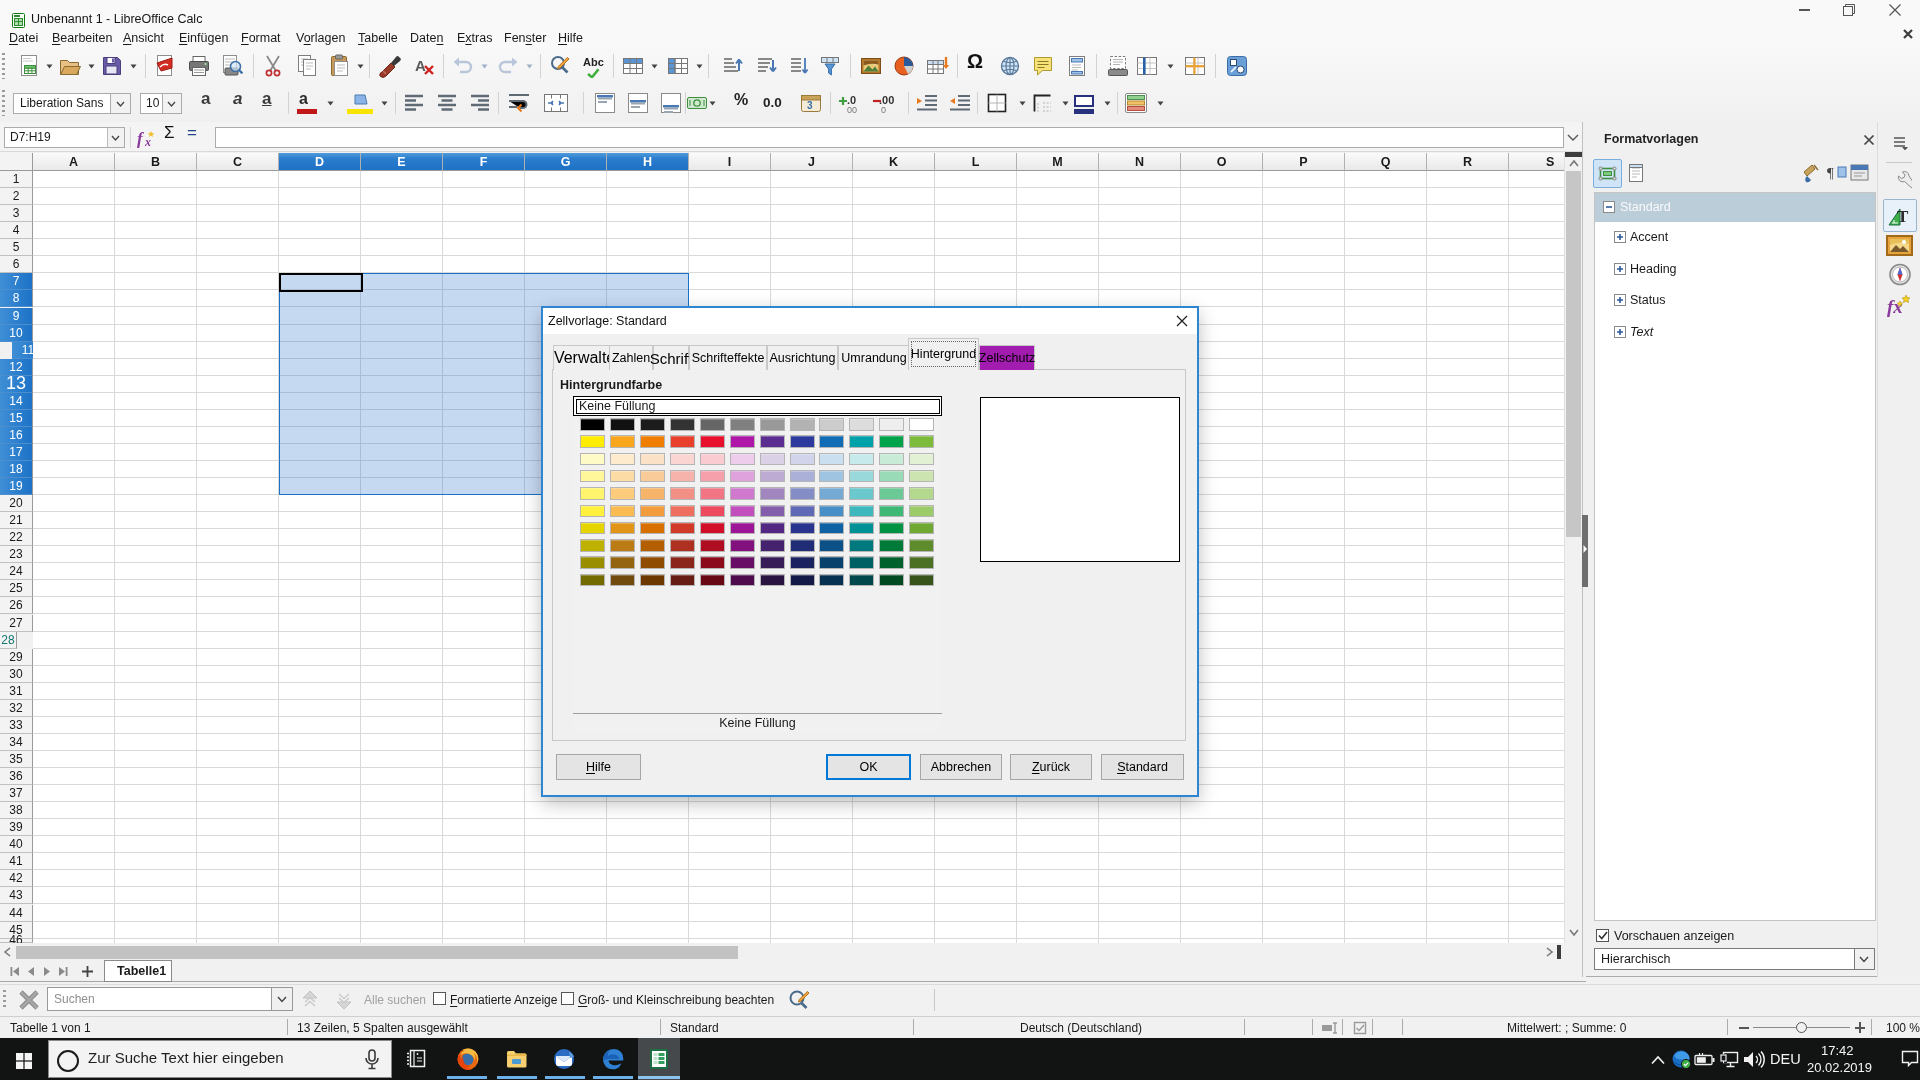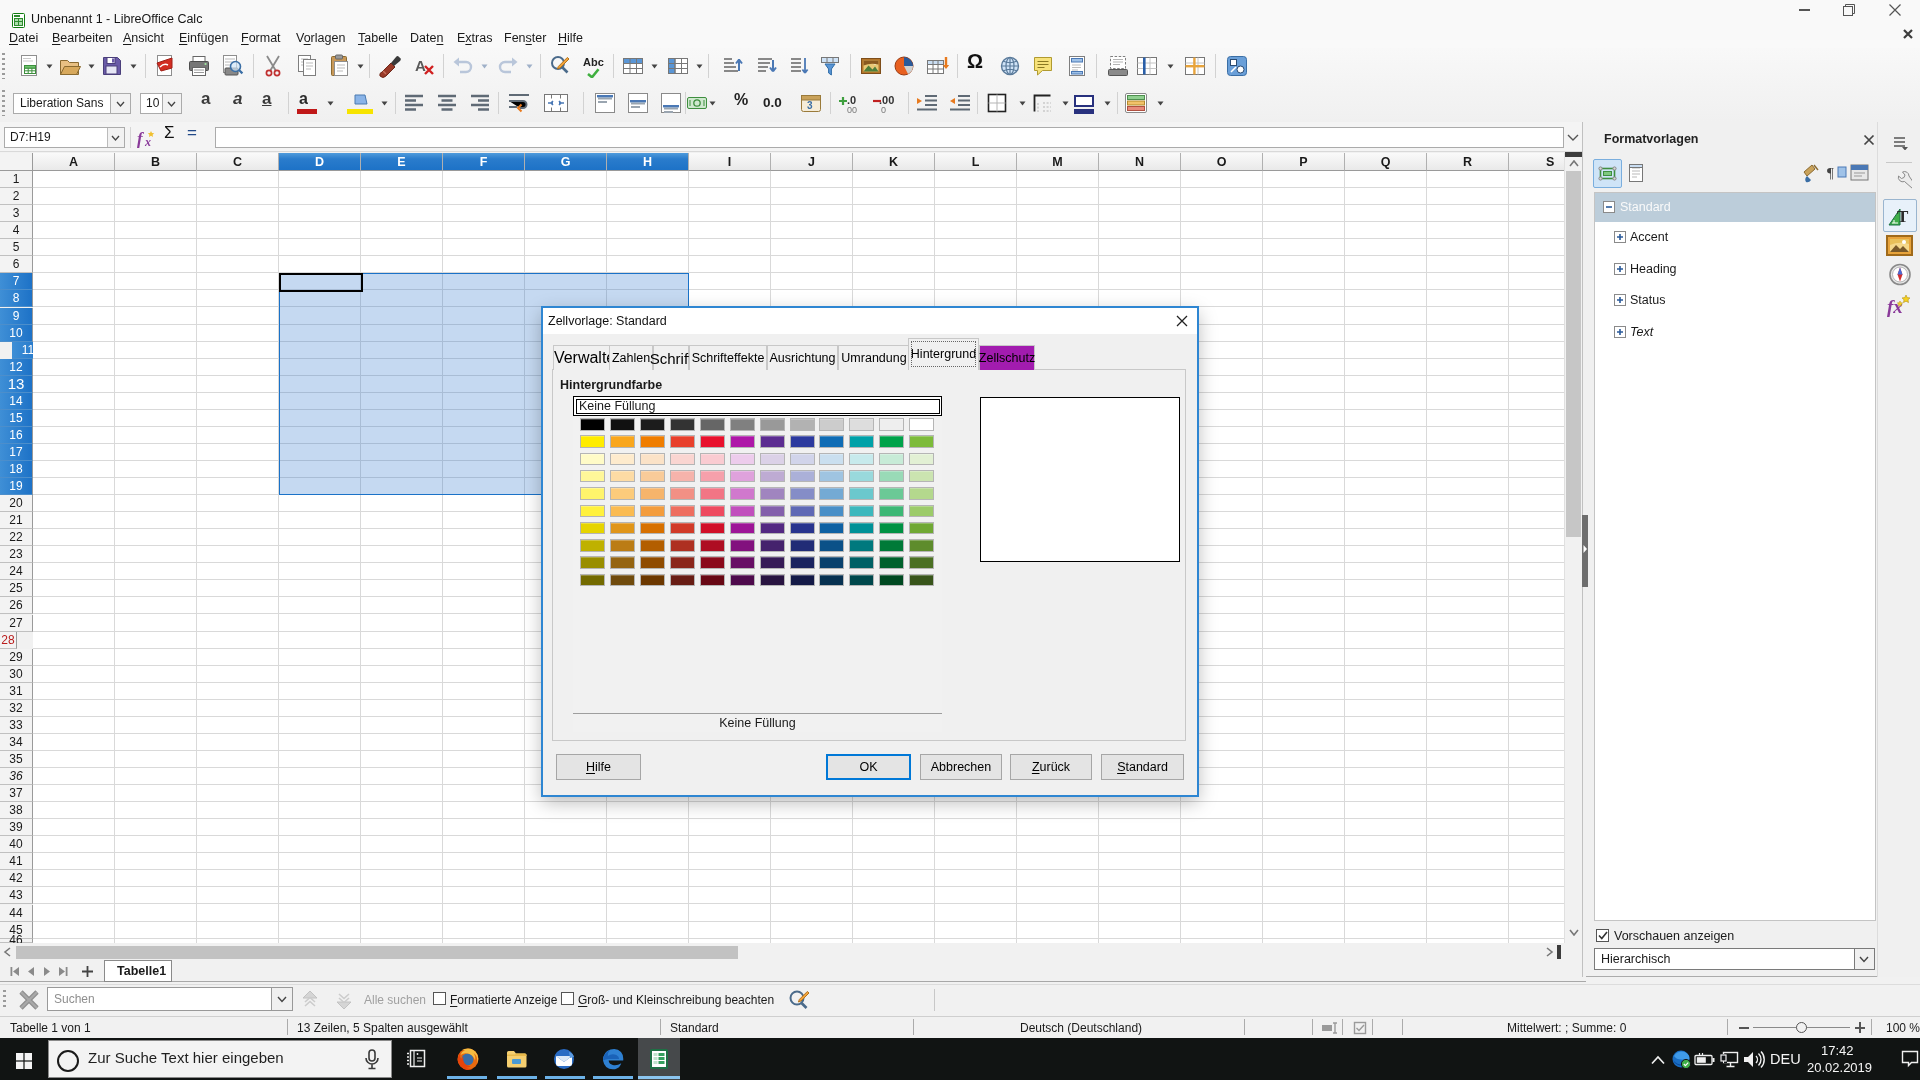--- a/index.html
+++ b/index.html
@@ -421,44 +421,44 @@
 <div class="a " style="left:0px;top:205.1px;width:33px;height:17.1px;background:#f3f3f3;color:#1a1a1a;border-right:1px solid #9a9a9a;border-bottom:1px solid #c0c0c0;font-size:12px;display:flex;align-items:center;justify-content:center;">3</div>
 <div class="a " style="left:0px;top:222.2px;width:33px;height:17.1px;background:#f3f3f3;color:#1a1a1a;border-right:1px solid #9a9a9a;border-bottom:1px solid #c0c0c0;font-size:12px;display:flex;align-items:center;justify-content:center;">4</div>
 <div class="a " style="left:0px;top:239.2px;width:33px;height:17.1px;background:#f3f3f3;color:#1a1a1a;border-right:1px solid #9a9a9a;border-bottom:1px solid #c0c0c0;font-size:12px;display:flex;align-items:center;justify-content:center;">5</div>
 <div class="a " style="left:0px;top:256.3px;width:33px;height:17.1px;background:#f3f3f3;color:#1a1a1a;border-right:1px solid #9a9a9a;border-bottom:1px solid #c0c0c0;font-size:12px;display:flex;align-items:center;justify-content:center;">6</div>
 <div class="a " style="left:0px;top:273.3px;width:33px;height:17.1px;background:linear-gradient(90deg,#3f8fd6,#1d72c7);color:#fff;border-bottom:1px solid #4c8ecb !important;border-right:1px solid #9a9a9a;border-bottom:1px solid #c0c0c0;font-size:12px;display:flex;align-items:center;justify-content:center;">7</div>
 <div class="a " style="left:0px;top:290.4px;width:33px;height:17.1px;background:linear-gradient(90deg,#3f8fd6,#1d72c7);color:#fff;border-bottom:1px solid #4c8ecb !important;border-right:1px solid #9a9a9a;border-bottom:1px solid #c0c0c0;font-size:12px;display:flex;align-items:center;justify-content:center;">8</div>
 <div class="a " style="left:0px;top:307.5px;width:33px;height:17.1px;background:linear-gradient(90deg,#3f8fd6,#1d72c7);color:#fff;border-bottom:1px solid #4c8ecb !important;border-right:1px solid #9a9a9a;border-bottom:1px solid #c0c0c0;font-size:12px;display:flex;align-items:center;justify-content:center;">9</div>
 <div class="a " style="left:0px;top:324.5px;width:33px;height:17.1px;background:linear-gradient(90deg,#3f8fd6,#1d72c7);color:#fff;border-bottom:1px solid #4c8ecb !important;border-right:1px solid #9a9a9a;border-bottom:1px solid #c0c0c0;font-size:12px;display:flex;align-items:center;justify-content:center;">10</div>
 <div class="a " style="left:12px;top:341.6px;width:33px;height:17.1px;background:linear-gradient(90deg,#3f8fd6,#1d72c7);color:#fff;border-bottom:1px solid #4c8ecb !important;border-right:1px solid #9a9a9a;border-bottom:1px solid #c0c0c0;font-size:12px;display:flex;align-items:center;justify-content:center;">11</div>
 <div class="a " style="left:0px;top:358.6px;width:33px;height:17.1px;background:linear-gradient(90deg,#3f8fd6,#1d72c7);color:#fff;border-bottom:1px solid #4c8ecb !important;border-right:1px solid #9a9a9a;border-bottom:1px solid #c0c0c0;font-size:12px;display:flex;align-items:center;justify-content:center;">12</div>
-<div class="a " style="left:0px;top:375.7px;width:33px;height:17.1px;background:linear-gradient(90deg,#3f8fd6,#1d72c7);color:#fff;border-bottom:1px solid #4c8ecb !important;border-right:1px solid #9a9a9a;border-bottom:1px solid #c0c0c0;font-size:15px;display:flex;align-items:center;justify-content:center;">13</div>
+<div class="a " style="left:0px;top:375.7px;width:33px;height:17.1px;background:linear-gradient(90deg,#3f8fd6,#1d72c7);color:#fff;border-bottom:1px solid #4c8ecb !important;border-right:1px solid #9a9a9a;border-bottom:1px solid #c0c0c0;font-size:18px;display:flex;align-items:center;justify-content:center;">13</div>
 <div class="a " style="left:0px;top:392.7px;width:33px;height:17.1px;background:linear-gradient(90deg,#3f8fd6,#1d72c7);color:#fff;border-bottom:1px solid #4c8ecb !important;border-right:1px solid #9a9a9a;border-bottom:1px solid #c0c0c0;font-size:12px;display:flex;align-items:center;justify-content:center;">14</div>
 <div class="a " style="left:0px;top:409.8px;width:33px;height:17.1px;background:linear-gradient(90deg,#3f8fd6,#1d72c7);color:#fff;border-bottom:1px solid #4c8ecb !important;border-right:1px solid #9a9a9a;border-bottom:1px solid #c0c0c0;font-size:12px;display:flex;align-items:center;justify-content:center;">15</div>
 <div class="a " style="left:0px;top:426.9px;width:33px;height:17.1px;background:linear-gradient(90deg,#3f8fd6,#1d72c7);color:#fff;border-bottom:1px solid #4c8ecb !important;border-right:1px solid #9a9a9a;border-bottom:1px solid #c0c0c0;font-size:12px;display:flex;align-items:center;justify-content:center;">16</div>
 <div class="a " style="left:0px;top:443.9px;width:33px;height:17.1px;background:linear-gradient(90deg,#3f8fd6,#1d72c7);color:#fff;border-bottom:1px solid #4c8ecb !important;border-right:1px solid #9a9a9a;border-bottom:1px solid #c0c0c0;font-size:12px;display:flex;align-items:center;justify-content:center;">17</div>
 <div class="a " style="left:0px;top:461.0px;width:33px;height:17.1px;background:linear-gradient(90deg,#3f8fd6,#1d72c7);color:#fff;border-bottom:1px solid #4c8ecb !important;border-right:1px solid #9a9a9a;border-bottom:1px solid #c0c0c0;font-size:12px;display:flex;align-items:center;justify-content:center;">18</div>
 <div class="a " style="left:0px;top:478.0px;width:33px;height:17.1px;background:linear-gradient(90deg,#3f8fd6,#1d72c7);color:#fff;border-bottom:1px solid #4c8ecb !important;border-right:1px solid #9a9a9a;border-bottom:1px solid #c0c0c0;font-size:12px;display:flex;align-items:center;justify-content:center;">19</div>
 <div class="a " style="left:0px;top:495.1px;width:33px;height:17.1px;background:#f3f3f3;color:#1a1a1a;border-right:1px solid #9a9a9a;border-bottom:1px solid #c0c0c0;font-size:12px;display:flex;align-items:center;justify-content:center;">20</div>
 <div class="a " style="left:0px;top:512.1px;width:33px;height:17.1px;background:#f3f3f3;color:#1a1a1a;border-right:1px solid #9a9a9a;border-bottom:1px solid #c0c0c0;font-size:12px;display:flex;align-items:center;justify-content:center;">21</div>
 <div class="a " style="left:0px;top:529.2px;width:33px;height:17.1px;background:#f3f3f3;color:#1a1a1a;border-right:1px solid #9a9a9a;border-bottom:1px solid #c0c0c0;font-size:12px;display:flex;align-items:center;justify-content:center;">22</div>
 <div class="a " style="left:0px;top:546.3px;width:33px;height:17.1px;background:#f3f3f3;color:#1a1a1a;border-right:1px solid #9a9a9a;border-bottom:1px solid #c0c0c0;font-size:12px;display:flex;align-items:center;justify-content:center;">23</div>
 <div class="a " style="left:0px;top:563.3px;width:33px;height:17.1px;background:#f3f3f3;color:#1a1a1a;border-right:1px solid #9a9a9a;border-bottom:1px solid #c0c0c0;font-size:12px;display:flex;align-items:center;justify-content:center;">24</div>
 <div class="a " style="left:0px;top:580.4px;width:33px;height:17.1px;background:#f3f3f3;color:#1a1a1a;border-right:1px solid #9a9a9a;border-bottom:1px solid #c0c0c0;font-size:12px;display:flex;align-items:center;justify-content:center;">25</div>
 <div class="a " style="left:0px;top:597.4px;width:33px;height:17.1px;background:#f3f3f3;color:#1a1a1a;border-right:1px solid #9a9a9a;border-bottom:1px solid #c0c0c0;font-size:12px;display:flex;align-items:center;justify-content:center;">26</div>
 <div class="a " style="left:0px;top:614.5px;width:33px;height:17.1px;background:#f3f3f3;color:#1a1a1a;border-right:1px solid #9a9a9a;border-bottom:1px solid #c0c0c0;font-size:12px;display:flex;align-items:center;justify-content:center;">27</div>
-<div class="a " style="left:0px;top:631.5px;width:17px;height:17.1px;background:#f3f3f3;color:#b91c1c;border-right:1px solid #9a9a9a;border-bottom:1px solid #c0c0c0;font-size:12px;display:flex;align-items:center;justify-content:center;">28</div>
+<div class="a " style="left:0px;top:631.5px;width:17px;height:17.1px;background:#f3f3f3;color:#0f766e;border-right:1px solid #9a9a9a;border-bottom:1px solid #c0c0c0;font-size:12px;display:flex;align-items:center;justify-content:center;">28</div>
 <div class="a " style="left:0px;top:648.6px;width:33px;height:17.1px;background:#f3f3f3;color:#1a1a1a;border-right:1px solid #9a9a9a;border-bottom:1px solid #c0c0c0;font-size:12px;display:flex;align-items:center;justify-content:center;">29</div>
 <div class="a " style="left:0px;top:665.7px;width:33px;height:17.1px;background:#f3f3f3;color:#1a1a1a;border-right:1px solid #9a9a9a;border-bottom:1px solid #c0c0c0;font-size:12px;display:flex;align-items:center;justify-content:center;">30</div>
 <div class="a " style="left:0px;top:682.7px;width:33px;height:17.1px;background:#f3f3f3;color:#1a1a1a;border-right:1px solid #9a9a9a;border-bottom:1px solid #c0c0c0;font-size:12px;display:flex;align-items:center;justify-content:center;">31</div>
 <div class="a " style="left:0px;top:699.8px;width:33px;height:17.1px;background:#f3f3f3;color:#1a1a1a;border-right:1px solid #9a9a9a;border-bottom:1px solid #c0c0c0;font-size:12px;display:flex;align-items:center;justify-content:center;">32</div>
 <div class="a " style="left:0px;top:716.8px;width:33px;height:17.1px;background:#f3f3f3;color:#1a1a1a;border-right:1px solid #9a9a9a;border-bottom:1px solid #c0c0c0;font-size:12px;display:flex;align-items:center;justify-content:center;">33</div>
 <div class="a " style="left:0px;top:733.9px;width:33px;height:17.1px;background:#f3f3f3;color:#1a1a1a;border-right:1px solid #9a9a9a;border-bottom:1px solid #c0c0c0;font-size:12px;display:flex;align-items:center;justify-content:center;">34</div>
 <div class="a " style="left:0px;top:750.9px;width:33px;height:17.1px;background:#f3f3f3;color:#1a1a1a;border-right:1px solid #9a9a9a;border-bottom:1px solid #c0c0c0;font-size:12px;display:flex;align-items:center;justify-content:center;">35</div>
-<div class="a " style="left:0px;top:768.0px;width:33px;height:17.1px;background:#f3f3f3;color:#1a1a1a;border-right:1px solid #9a9a9a;border-bottom:1px solid #c0c0c0;font-size:12px;display:flex;align-items:center;justify-content:center;font-style:italic;">36</div>
+<div class="a " style="left:0px;top:768.0px;width:33px;height:17.1px;background:#f3f3f3;color:#1a1a1a;border-right:1px solid #9a9a9a;border-bottom:1px solid #c0c0c0;font-size:12px;display:flex;align-items:center;justify-content:center;">36</div>
 <div class="a " style="left:0px;top:785.1px;width:33px;height:17.1px;background:#f3f3f3;color:#1a1a1a;border-right:1px solid #9a9a9a;border-bottom:1px solid #c0c0c0;font-size:12px;display:flex;align-items:center;justify-content:center;">37</div>
 <div class="a " style="left:0px;top:802.1px;width:33px;height:17.1px;background:#f3f3f3;color:#1a1a1a;border-right:1px solid #9a9a9a;border-bottom:1px solid #c0c0c0;font-size:12px;display:flex;align-items:center;justify-content:center;">38</div>
 <div class="a " style="left:0px;top:819.2px;width:33px;height:17.1px;background:#f3f3f3;color:#1a1a1a;border-right:1px solid #9a9a9a;border-bottom:1px solid #c0c0c0;font-size:12px;display:flex;align-items:center;justify-content:center;">39</div>
 <div class="a " style="left:0px;top:836.2px;width:33px;height:17.1px;background:#f3f3f3;color:#1a1a1a;border-right:1px solid #9a9a9a;border-bottom:1px solid #c0c0c0;font-size:12px;display:flex;align-items:center;justify-content:center;">40</div>
 <div class="a " style="left:0px;top:853.3px;width:33px;height:17.1px;background:#f3f3f3;color:#1a1a1a;border-right:1px solid #9a9a9a;border-bottom:1px solid #c0c0c0;font-size:12px;display:flex;align-items:center;justify-content:center;">41</div>
 <div class="a " style="left:0px;top:870.3px;width:33px;height:17.1px;background:#f3f3f3;color:#1a1a1a;border-right:1px solid #9a9a9a;border-bottom:1px solid #c0c0c0;font-size:12px;display:flex;align-items:center;justify-content:center;">42</div>
 <div class="a " style="left:0px;top:887.4px;width:33px;height:17.1px;background:#f3f3f3;color:#1a1a1a;border-right:1px solid #9a9a9a;border-bottom:1px solid #c0c0c0;font-size:12px;display:flex;align-items:center;justify-content:center;">43</div>
 <div class="a " style="left:0px;top:904.5px;width:33px;height:17.1px;background:#f3f3f3;color:#1a1a1a;border-right:1px solid #9a9a9a;border-bottom:1px solid #c0c0c0;font-size:12px;display:flex;align-items:center;justify-content:center;">44</div>
 <div class="a " style="left:0px;top:921.5px;width:33px;height:17.1px;background:#f3f3f3;color:#1a1a1a;border-right:1px solid #9a9a9a;border-bottom:1px solid #c0c0c0;font-size:12px;display:flex;align-items:center;justify-content:center;">45</div>
 <div class="a " style="left:0px;top:938.6px;width:33px;height:4.4px;background:#f3f3f3;color:#1a1a1a;border-right:1px solid #9a9a9a;border-bottom:1px solid #c0c0c0;font-size:12px;display:flex;align-items:center;justify-content:center;">46</div>

